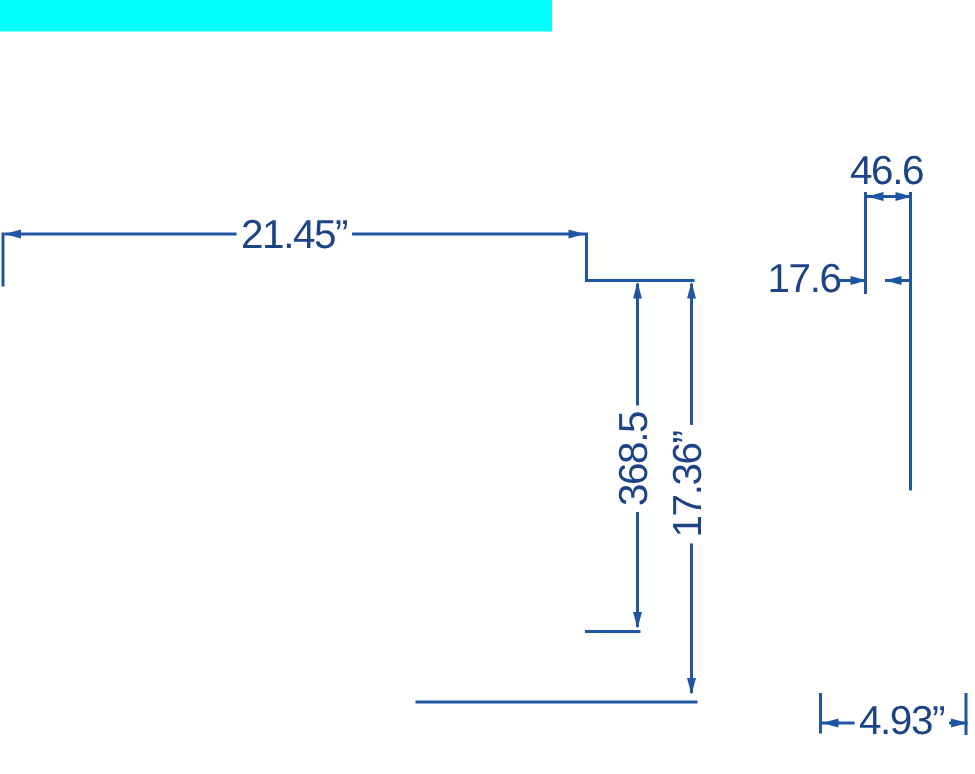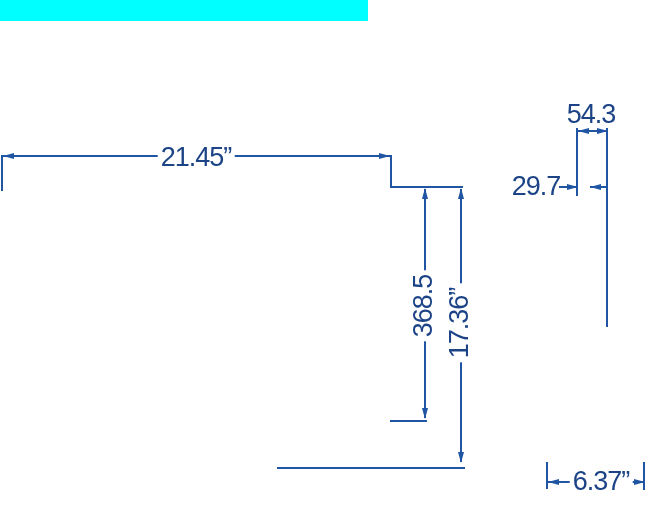--- a/index.html
+++ b/index.html
@@ -43,33 +43,33 @@
   <div class="arr arr-d" style="left:422px;top:408px"></div>
   <div class="h" style="left:390px;top:420px;width:37px"></div>
   <div class="lbl lbl-rot" style="left:423px;top:306px">368.5</div>
 
   <div class="v" style="left:460px;top:189px;height:273px"></div>
   <div class="arr arr-u" style="left:458px;top:188px"></div>
   <div class="arr arr-d" style="left:458px;top:452px"></div>
   <div class="h" style="left:277px;top:467px;width:188px"></div>
   <div class="lbl lbl-rot" style="left:459px;top:323px">17.36”</div>
 
-  <div class="lbl" style="left:591px;top:114px">54.3</div>
+  <div class="lbl" style="left:591px;top:114px">46.6</div>
   <div class="h" style="left:578px;top:130px;width:30px"></div>
   <div class="arr arr-l" style="left:578px;top:128px"></div>
   <div class="arr arr-r" style="left:597px;top:128px"></div>
   <div class="v" style="left:576px;top:128px;height:68px"></div>
   <div class="v" style="left:606px;top:128px;height:199px"></div>
 
-  <div class="lbl" style="left:536px;top:186px">29.7</div>
+  <div class="lbl" style="left:536px;top:186px">17.6</div>
   <div class="h" style="left:559px;top:186px;width:19px"></div>
   <div class="arr arr-r" style="left:567px;top:184px"></div>
   <div class="arr arr-l" style="left:590px;top:184px"></div>
   <div class="h" style="left:590px;top:186px;width:18px"></div>
 
   <div class="v" style="left:546px;top:462px;height:27px"></div>
   <div class="v" style="left:643px;top:462px;height:28px"></div>
   <div class="h" style="left:548px;top:481px;width:97px"></div>
   <div class="arr arr-l" style="left:548px;top:479px"></div>
   <div class="arr arr-r" style="left:634px;top:479px"></div>
-  <div class="lbl" style="left:601px;top:481px">6.37”</div>
+  <div class="lbl" style="left:601px;top:481px">4.93”</div>
 
 </div>
 
 </body></html>

